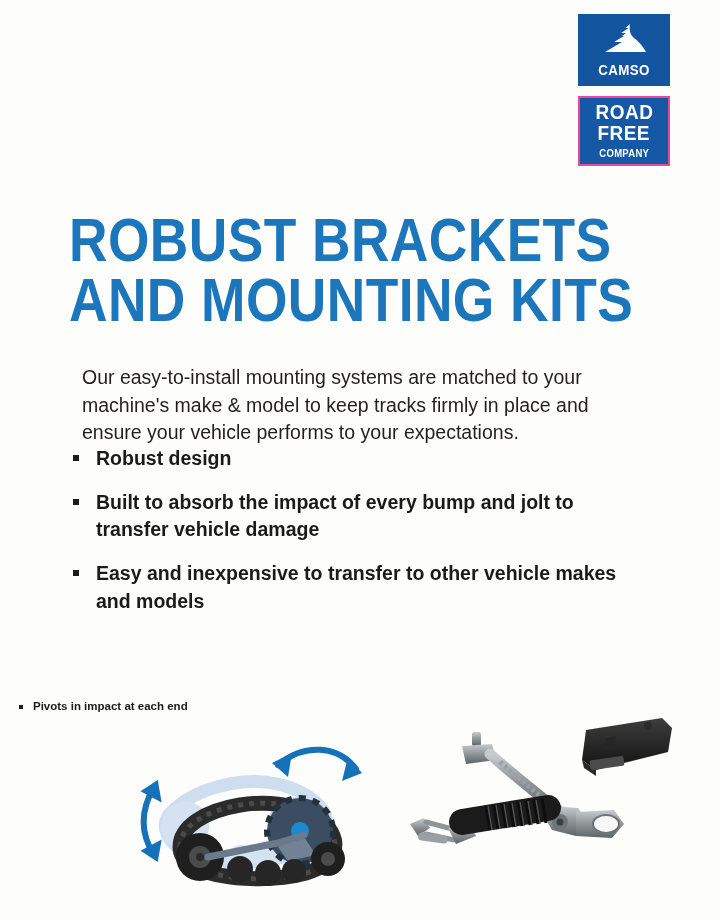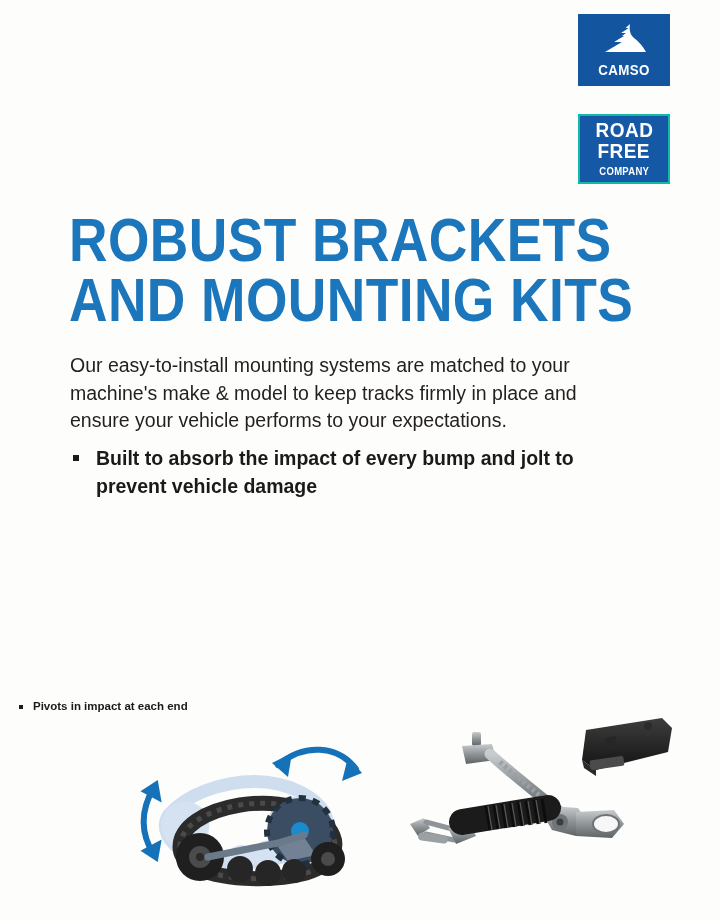--- a/index.html
+++ b/index.html
@@ -26,22 +26,22 @@
     width: 76px;
   }
   .logo-badge {
     width: 92px;
     height: 72px;
     background: #1455a0;
     position: relative;
     box-sizing: border-box;
   }
   .logo-badge.secondary {
-    margin-top: 28px;
-    border: 2px solid #14b8a6;
+    margin-top: 10px;
+    border: 2px solid #ec4899;
     background: #1558a6;
     height: 70px;
     padding-left: 8px;
   }
   .camso-mark {
     position: absolute;
     top: 9px;
     left: 50%;
     transform: translateX(-50%);
     width: 48px;
@@ -110,21 +110,21 @@
   .body-copy {
     position: absolute;
     top: 352px;
     left: 70px;
     width: 560px;
     color: #231f20;
     font-size: 19.5px;
     line-height: 1.42;
     font-family: "Liberation Sans", sans-serif;
   }
-  .body-copy p { margin: 0; }
+  .body-copy p { margin: 12px; }
 
   
   .bullets {
     position: absolute;
     top: 445px;
     left: 70px;
     width: 560px;
     margin: 0;
     padding: 0;
     list-style: none;
@@ -212,21 +212,29 @@
     <span class="hl-line">AND MOUNTING KITS</span>
   </h1>
 
   <div class="body-copy">
     <p>Our easy-to-install mounting systems are matched to your machine's make &amp; model to keep tracks firmly in place and ensure your vehicle performs to your expectations.</p>
   </div>
 
   <ul class="bullets">
     <li>
       <span class="sq"></span>
-      <span>Built to absorb the impact of every bump and jolt to prevent vehicle damage</span>
+      <span>Robust design</span>
+    </li>
+    <li>
+      <span class="sq"></span>
+      <span>Built to absorb the impact of every bump and jolt to transfer vehicle damage</span>
+    </li>
+    <li>
+      <span class="sq"></span>
+      <span>Easy and inexpensive to transfer to other vehicle makes and models</span>
     </li>
   </ul>
 
   <div class="caption">
     <span class="sq"></span>
     <span>Pivots in impact at each end</span>
   </div>
 
   <svg class="illustration" viewBox="0 0 270 170">
     <defs>

